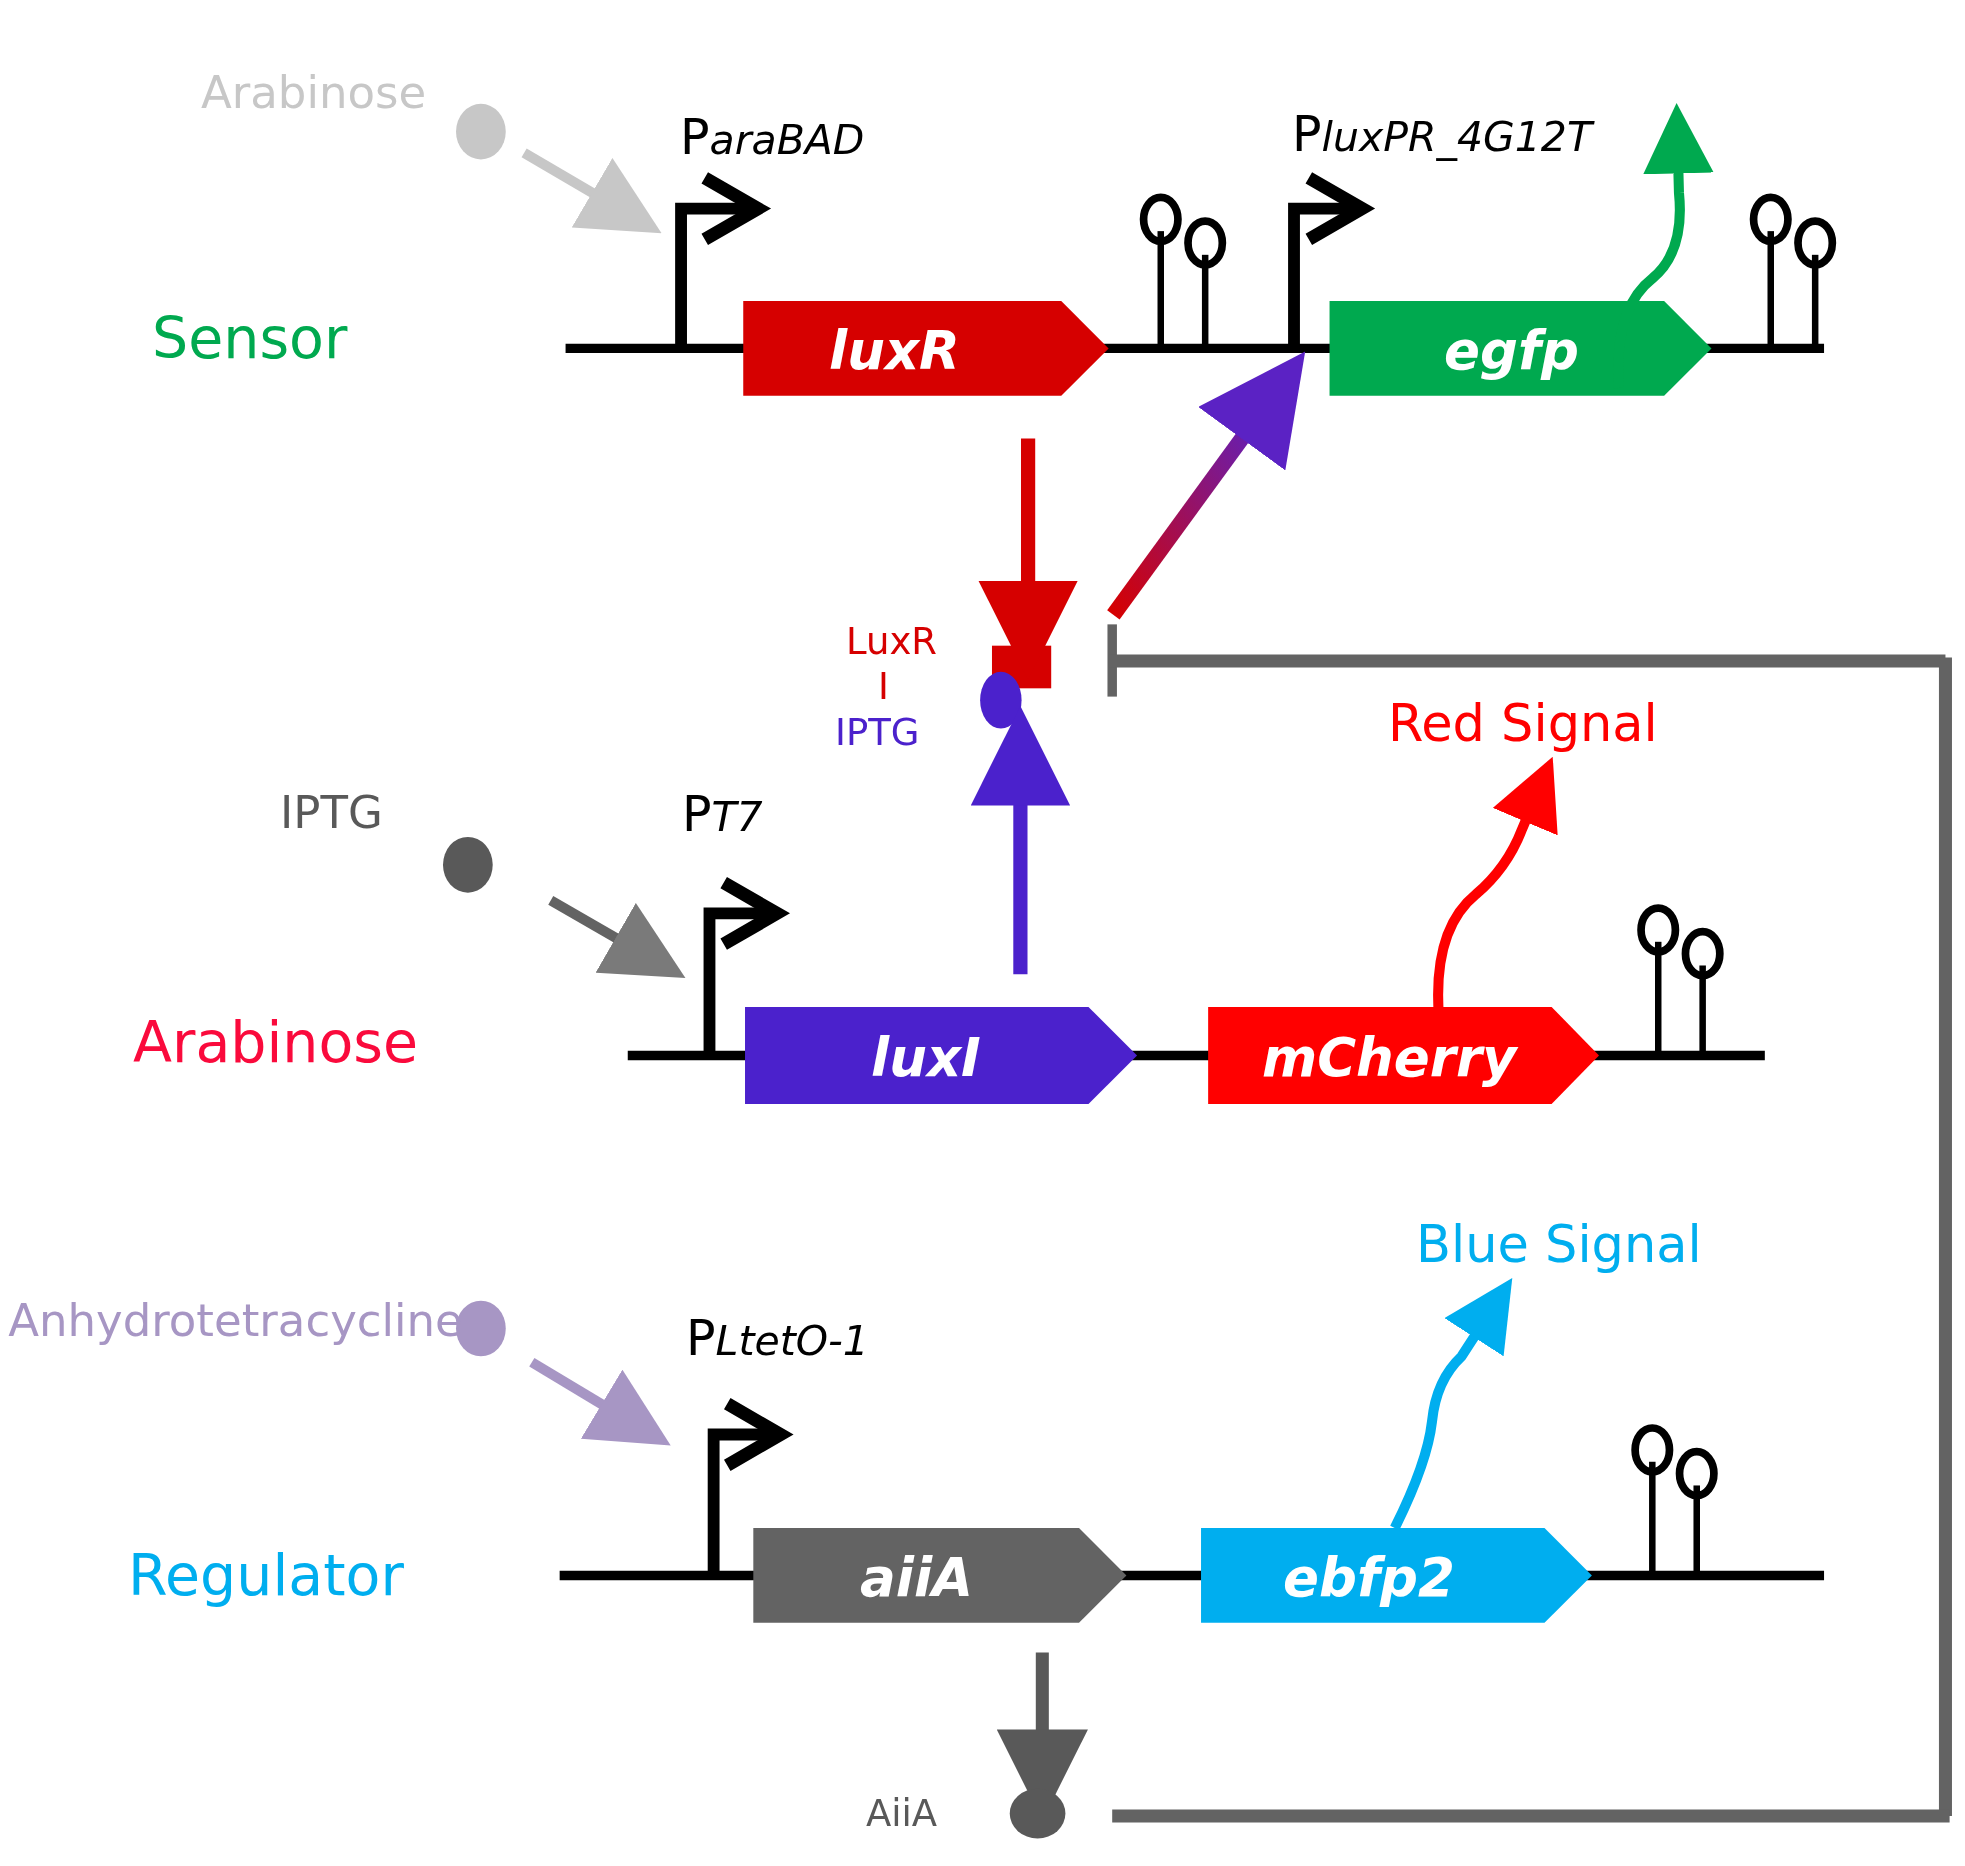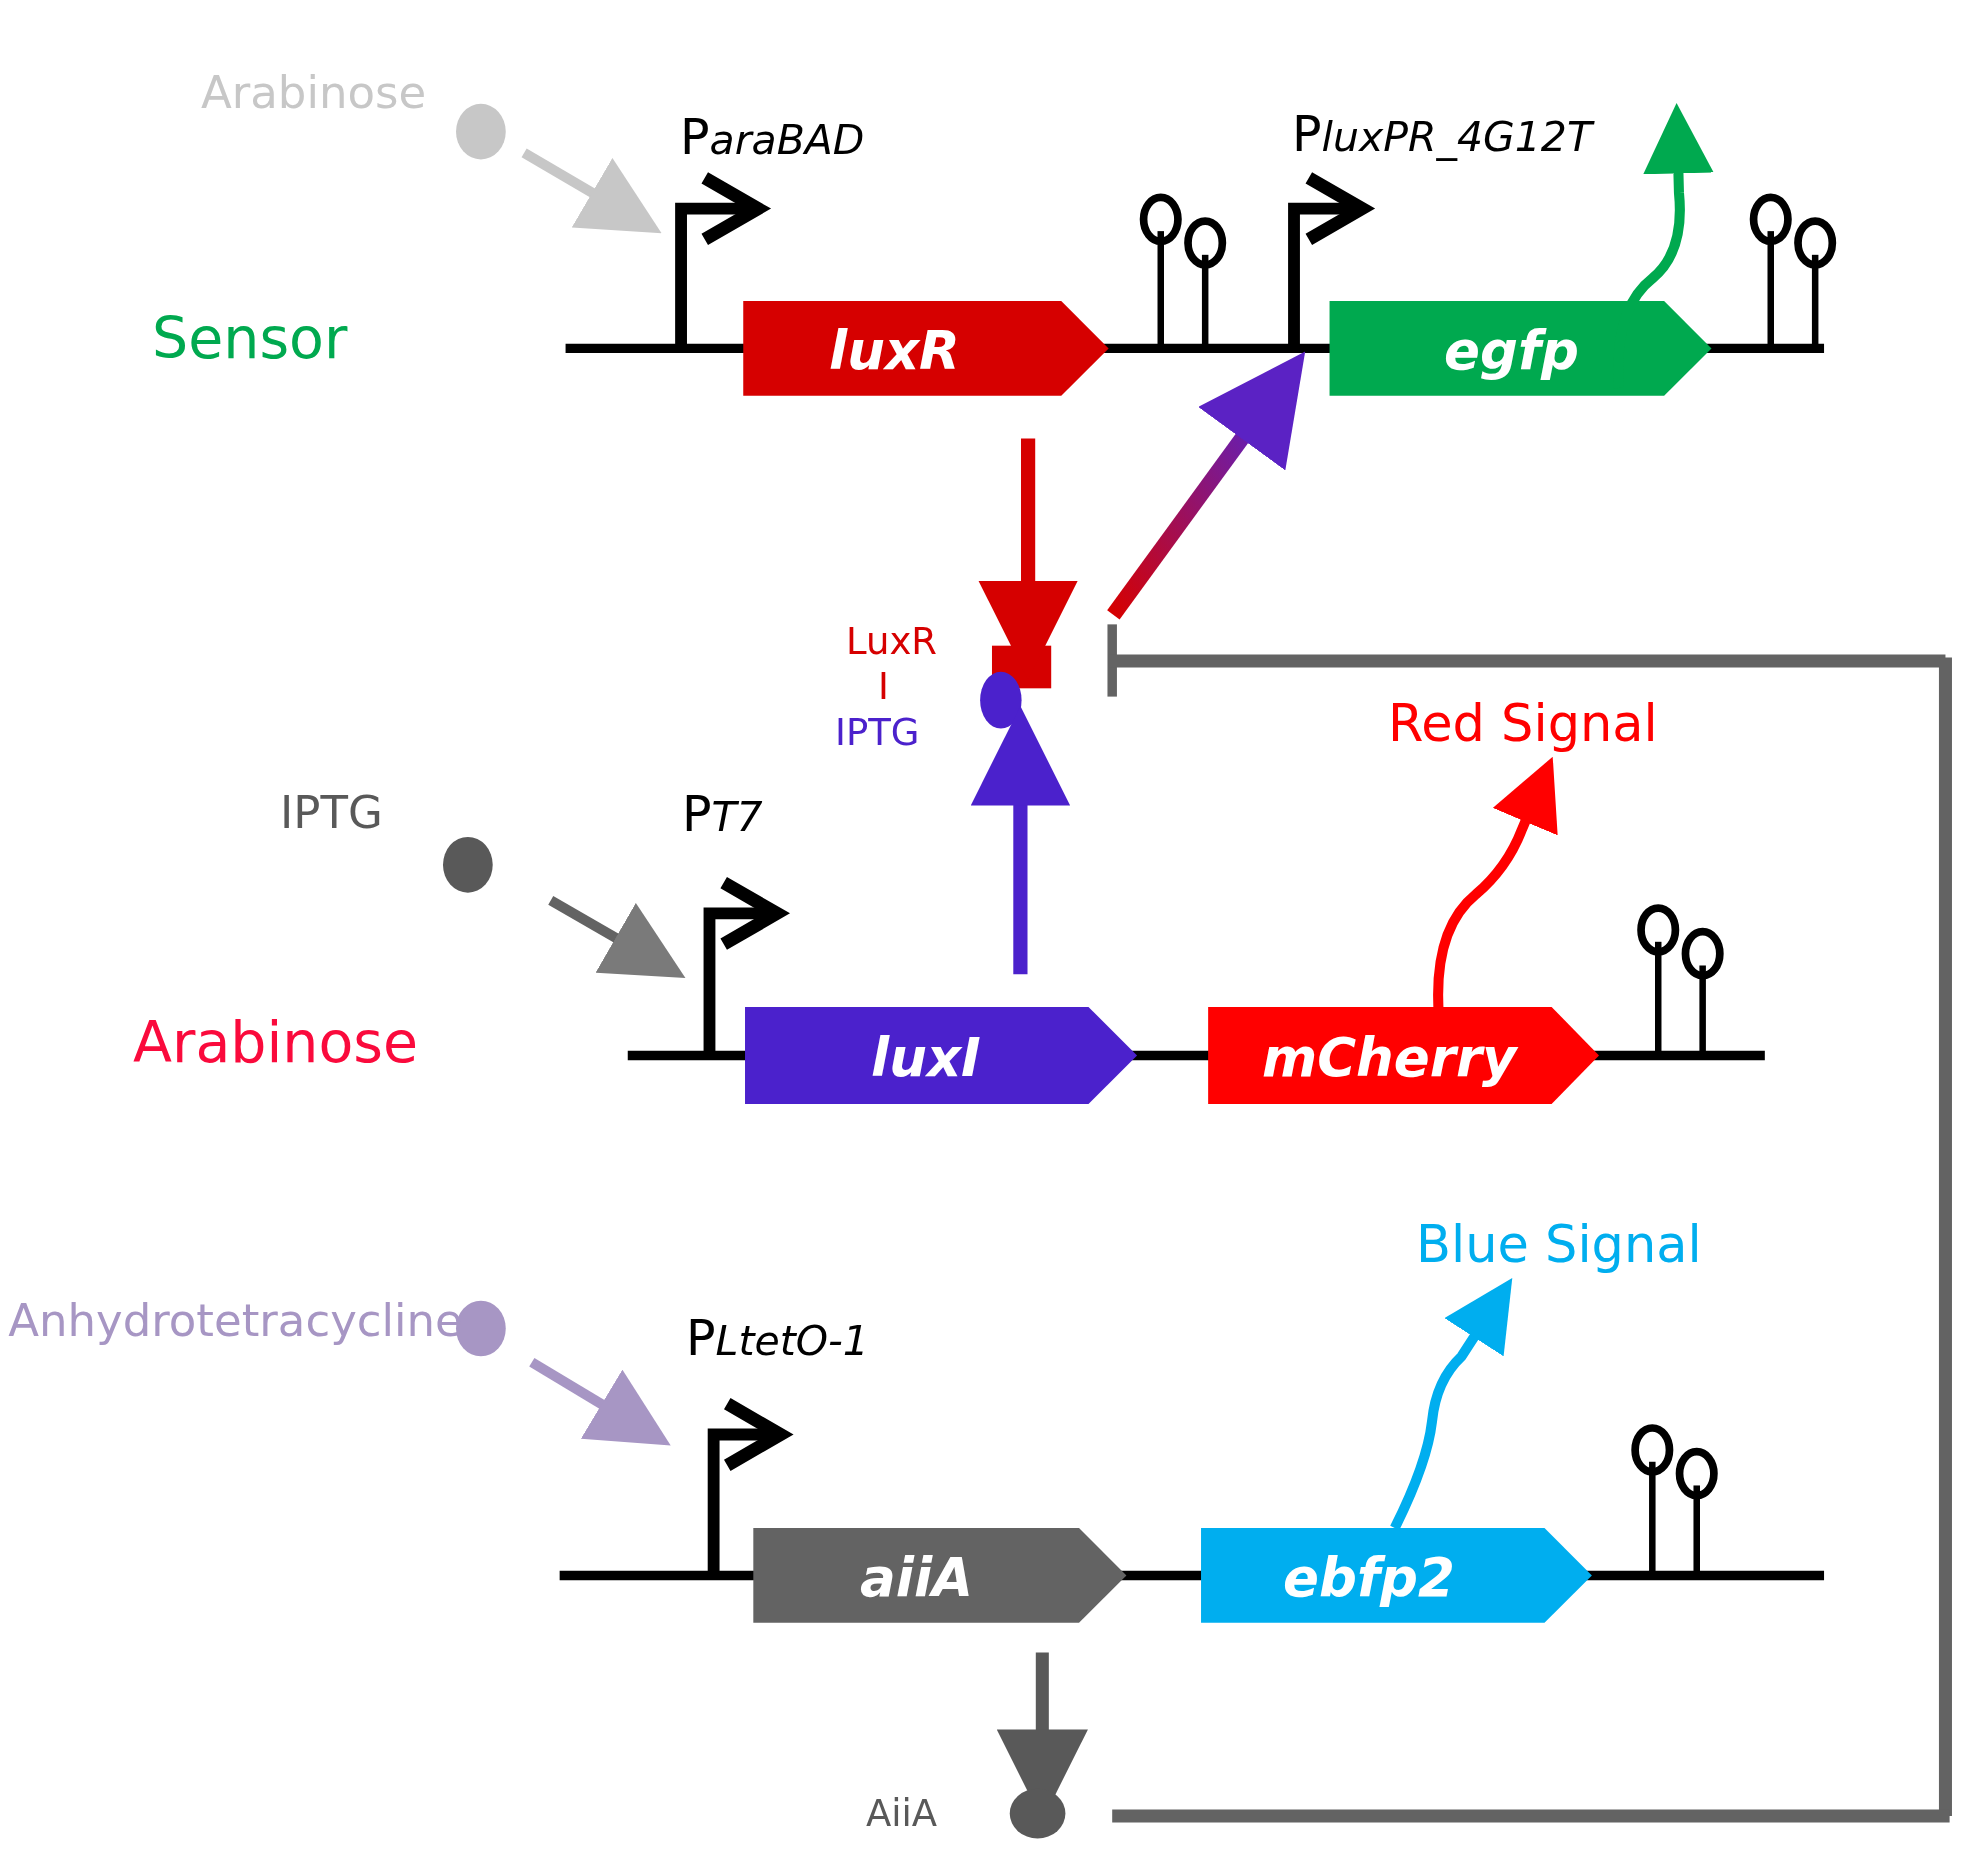--- a/index.html
+++ b/index.html
@@ -197,20 +197,21 @@
 
     <path d="M2355 2580 Q2410 2470 2418 2400 Q2425 2330 2468 2290 L2512 2222" fill="none" stroke="#00AEEF" stroke-width="17" marker-end="url(#arrBlue)"></path>
 
     <line x1="1760" y1="2790" x2="1760" y2="2975" stroke="#595959" stroke-width="22" marker-end="url(#arrDarkGray)"></line>
 
     <ellipse cx="1752" cy="3062" rx="47" ry="42" fill="#595959"></ellipse>
   </svg>
 
   <div class="txt row-label" style="left:152px; top:310px; color:#00A94F;">Sensor</div>
   <div class="txt row-label" style="left:133px; top:1014px; color:#FA0A3C;">Arabinose</div>
+  <div class="txt row-label" style="left:128px; top:1547px; color:#00AEEF;">Regulator</div>
 
   <div class="txt inducer-label" style="left:201px; top:70px; color:#C7C7C7;">Arabinose</div>
   <div class="txt inducer-label" style="left:280px; top:790px; color:#595959;">IPTG</div>
   <div class="txt inducer-label" style="left:8.3px; top:1298px; color:#A796C4;">Anhydrotetracycline</div>
 
   <div class="txt promoter-label" style="left:680px; top:113px;">
     <span>P</span><i>araBAD</i>
   </div>
   <div class="txt promoter-label" style="left:1292px; top:110px;">
     <span>P</span><i>luxPR_4G12T</i>

